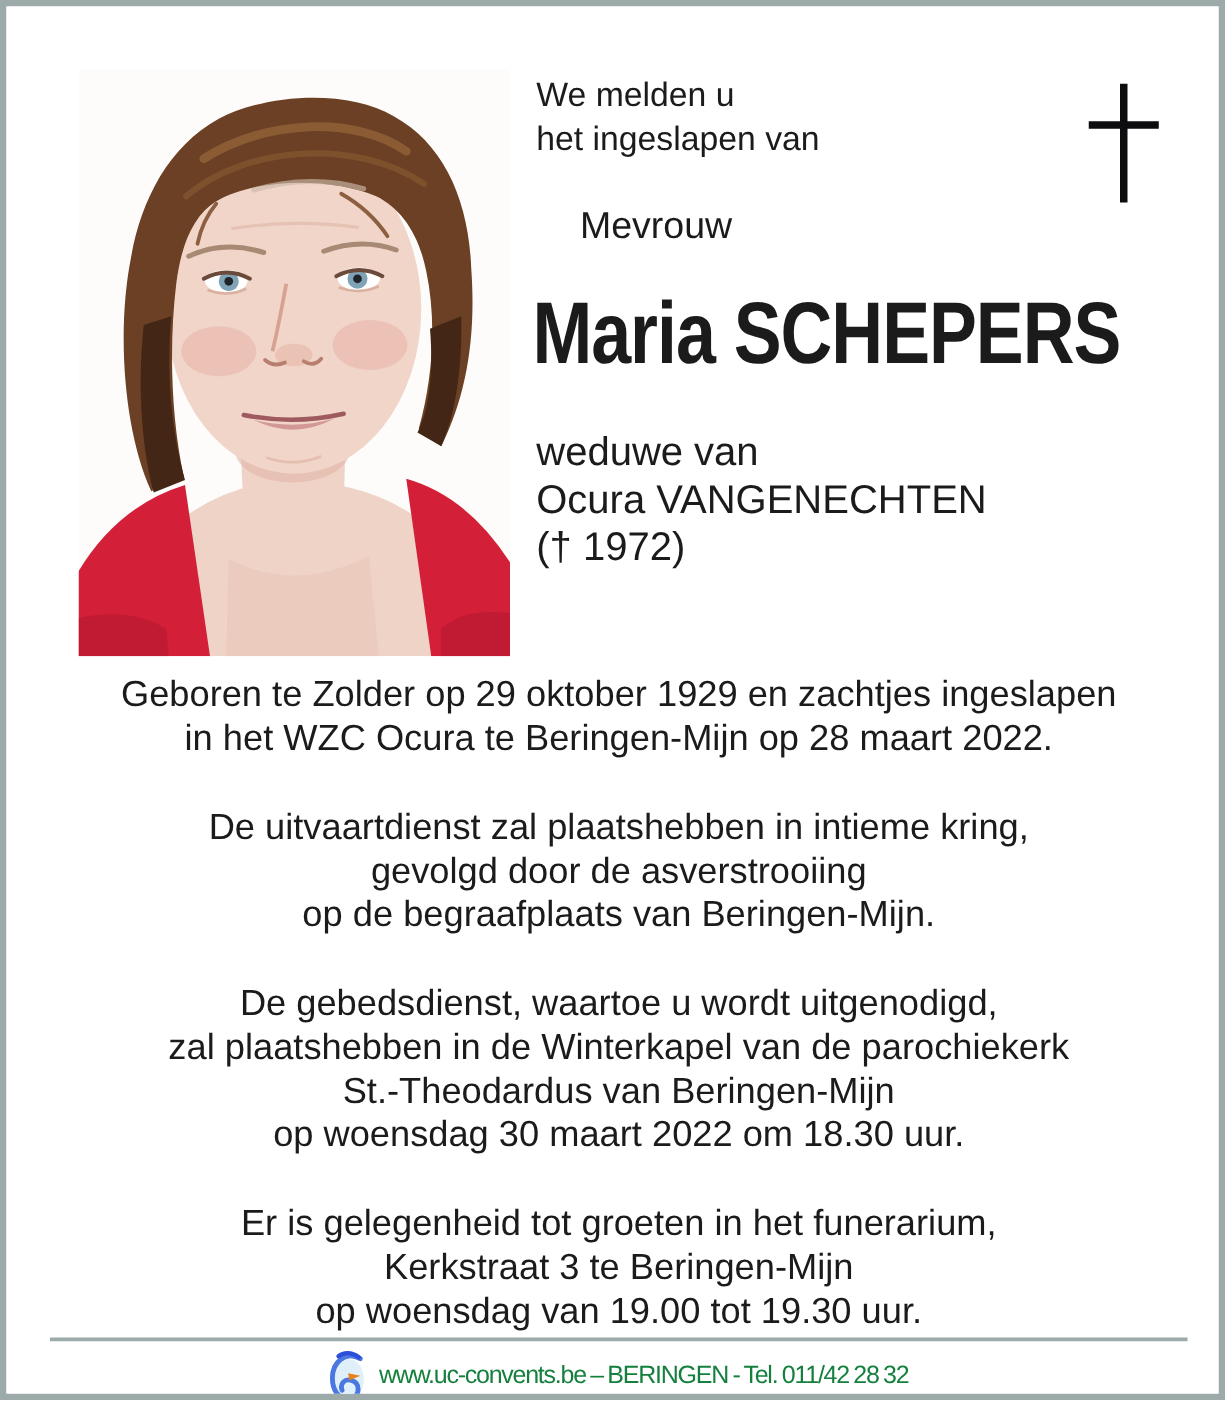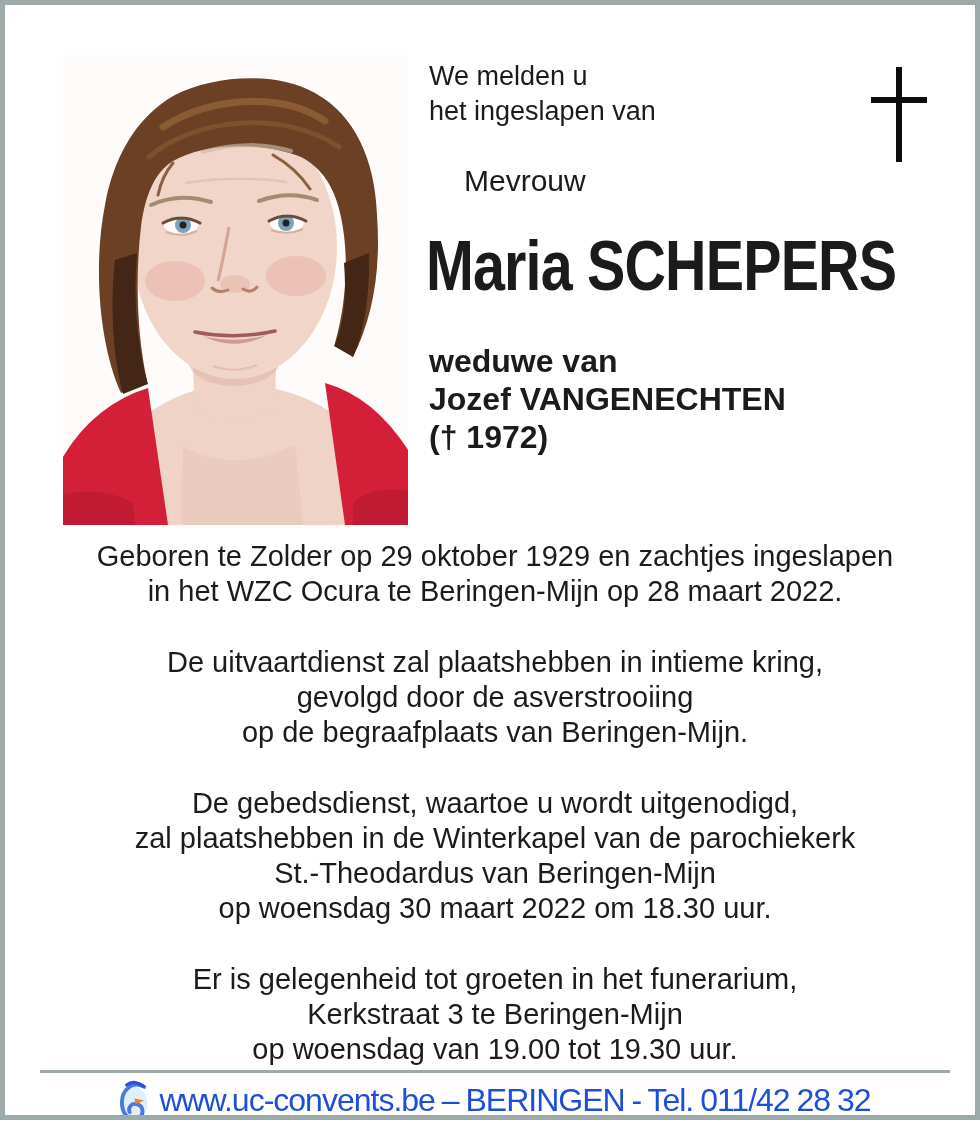--- a/index.html
+++ b/index.html
@@ -14,33 +14,33 @@
     overflow:hidden;
   }
   .photo{position:absolute;left:58px;top:50px;width:345px;height:470px;}
   .announce{position:absolute;left:424px;top:54px;font-size:27px;line-height:35px;}
   .salutation{position:absolute;left:424px;top:158px;font-size:30px;line-height:36px;margin-left:35px;}
   .name{
     position:absolute;left:421px;top:226px;
     font-size:70px;font-weight:bold;line-height:70px;letter-spacing:-1px;
     transform:scaleX(0.82);transform-origin:left center;white-space:nowrap;
   }
-  .relation{position:absolute;left:424px;top:337px;font-size:32px;font-weight:bold;line-height:38px;}
+  .relation{position:absolute;left:424px;top:337px;font-size:32px;font-weight:normal;line-height:38px;}
   .cross{position:absolute;left:866px;top:62px;width:56px;height:95px;}
   .cross .v{position:absolute;left:25px;top:0;width:6px;height:95px;background:#0d0d0f;}
   .cross .h{position:absolute;left:0;top:30px;width:56px;height:6px;background:#0d0d0f;}
   .body-text{position:absolute;left:0;top:534px;width:980px;text-align:center;font-size:29px;line-height:35px;}
   .para{margin:0 0 36px 0;}
   .divider{position:absolute;left:35px;top:1065px;width:910px;height:3px;background:#9cabaa;}
   .footer{
     position:absolute;left:0;top:1071px;width:980px;height:48px;
     display:flex;align-items:center;justify-content:center;gap:9px;
   }
   .footer-text{
-    font-size:32px;letter-spacing:-1px;word-spacing:-1px;white-space:nowrap;color:#1d4ed8;
+    font-size:20px;letter-spacing:-1px;word-spacing:-1px;white-space:nowrap;color:#15803d;
   }
   .logo{width:31px;height:43px;flex:0 0 auto;}
 </style>
 </head>
 <body>
 
 <div class="card">
 
   <svg class="photo" viewBox="0 0 345 470" aria-hidden="true">
     <rect x="0" y="0" width="345" height="470" fill="#fdfcfb"></rect>
@@ -106,21 +106,21 @@
     <div>We melden u</div>
     <div>het ingeslapen van</div>
   </div>
 
   <div class="salutation">Mevrouw</div>
 
   <div class="name">Maria SCHEPERS</div>
 
   <div class="relation">
     <div>weduwe van</div>
-    <div>Jozef VANGENECHTEN</div>
+    <div>Ocura VANGENECHTEN</div>
     <div>(† 1972)</div>
   </div>
 
   <div class="body-text">
     <div class="para">
       <div>Geboren te Zolder op 29 oktober 1929 en zachtjes ingeslapen</div>
       <div>in het WZC Ocura te Beringen-Mijn op 28 maart 2022.</div>
     </div>
     <div class="para">
       <div>De uitvaartdienst zal plaatshebben in intieme kring,</div>

